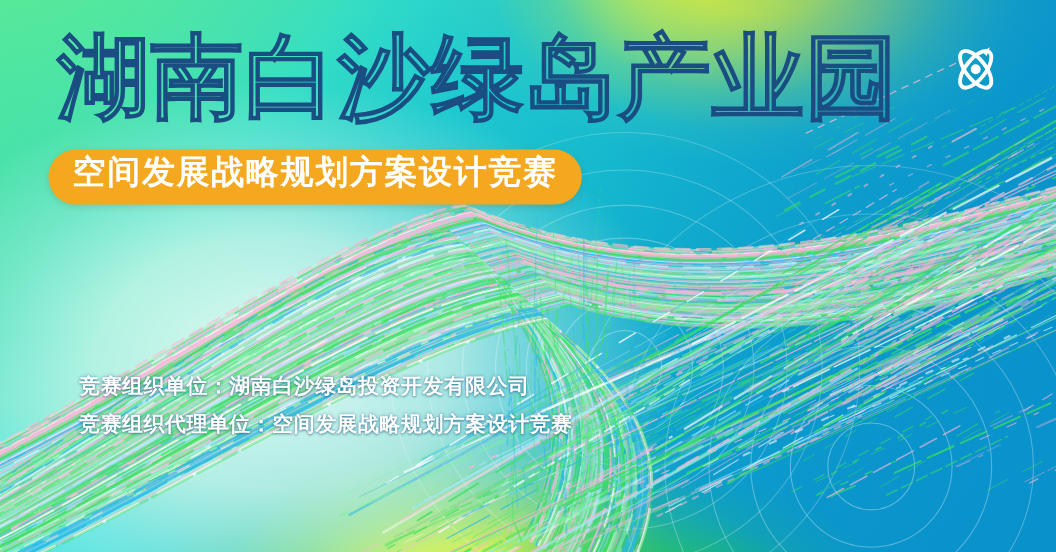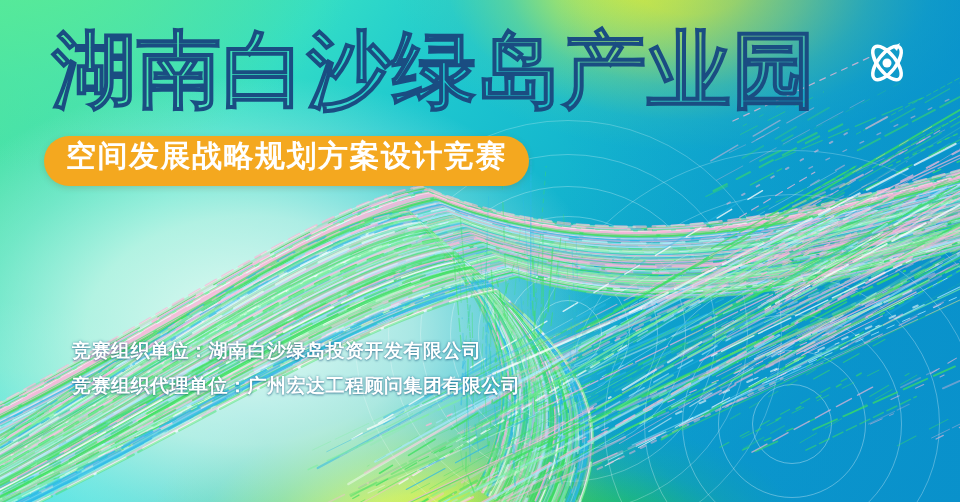--- a/index.html
+++ b/index.html
@@ -904,21 +904,21 @@
   <div class="content">
 
     <div id="mainTitle">湖南白沙绿岛产业园</div>
 
     <div id="subPill">
       <span class="txt">空间发展战略规划方案设计竞赛</span>
     </div>
 
     <div id="orgBlock">
       <div class="line">竞赛组织单位：湖南白沙绿岛投资开发有限公司</div>
-      <div class="line">竞赛组织代理单位：广州宏达工程顾问集团有限公司</div>
+      <div class="line">竞赛组织代理单位：空间发展战略规划方案设计竞赛</div>
     </div>
 
     <div id="logo">
       <svg class="atom" viewBox="0 0 100 100">
         <g fill="none" stroke="#ffffff" stroke-width="7" stroke-linecap="round">
           <ellipse cx="50" cy="50" rx="18" ry="40" transform="rotate(38 50 50)"></ellipse>
           <ellipse cx="50" cy="50" rx="18" ry="40" transform="rotate(-38 50 50)"></ellipse>
         </g>
         <circle cx="50" cy="50" r="9" fill="#ffffff"></circle>
         <path d="M62 18 L76 10 L70 26 Z" fill="#ffffff"></path>

